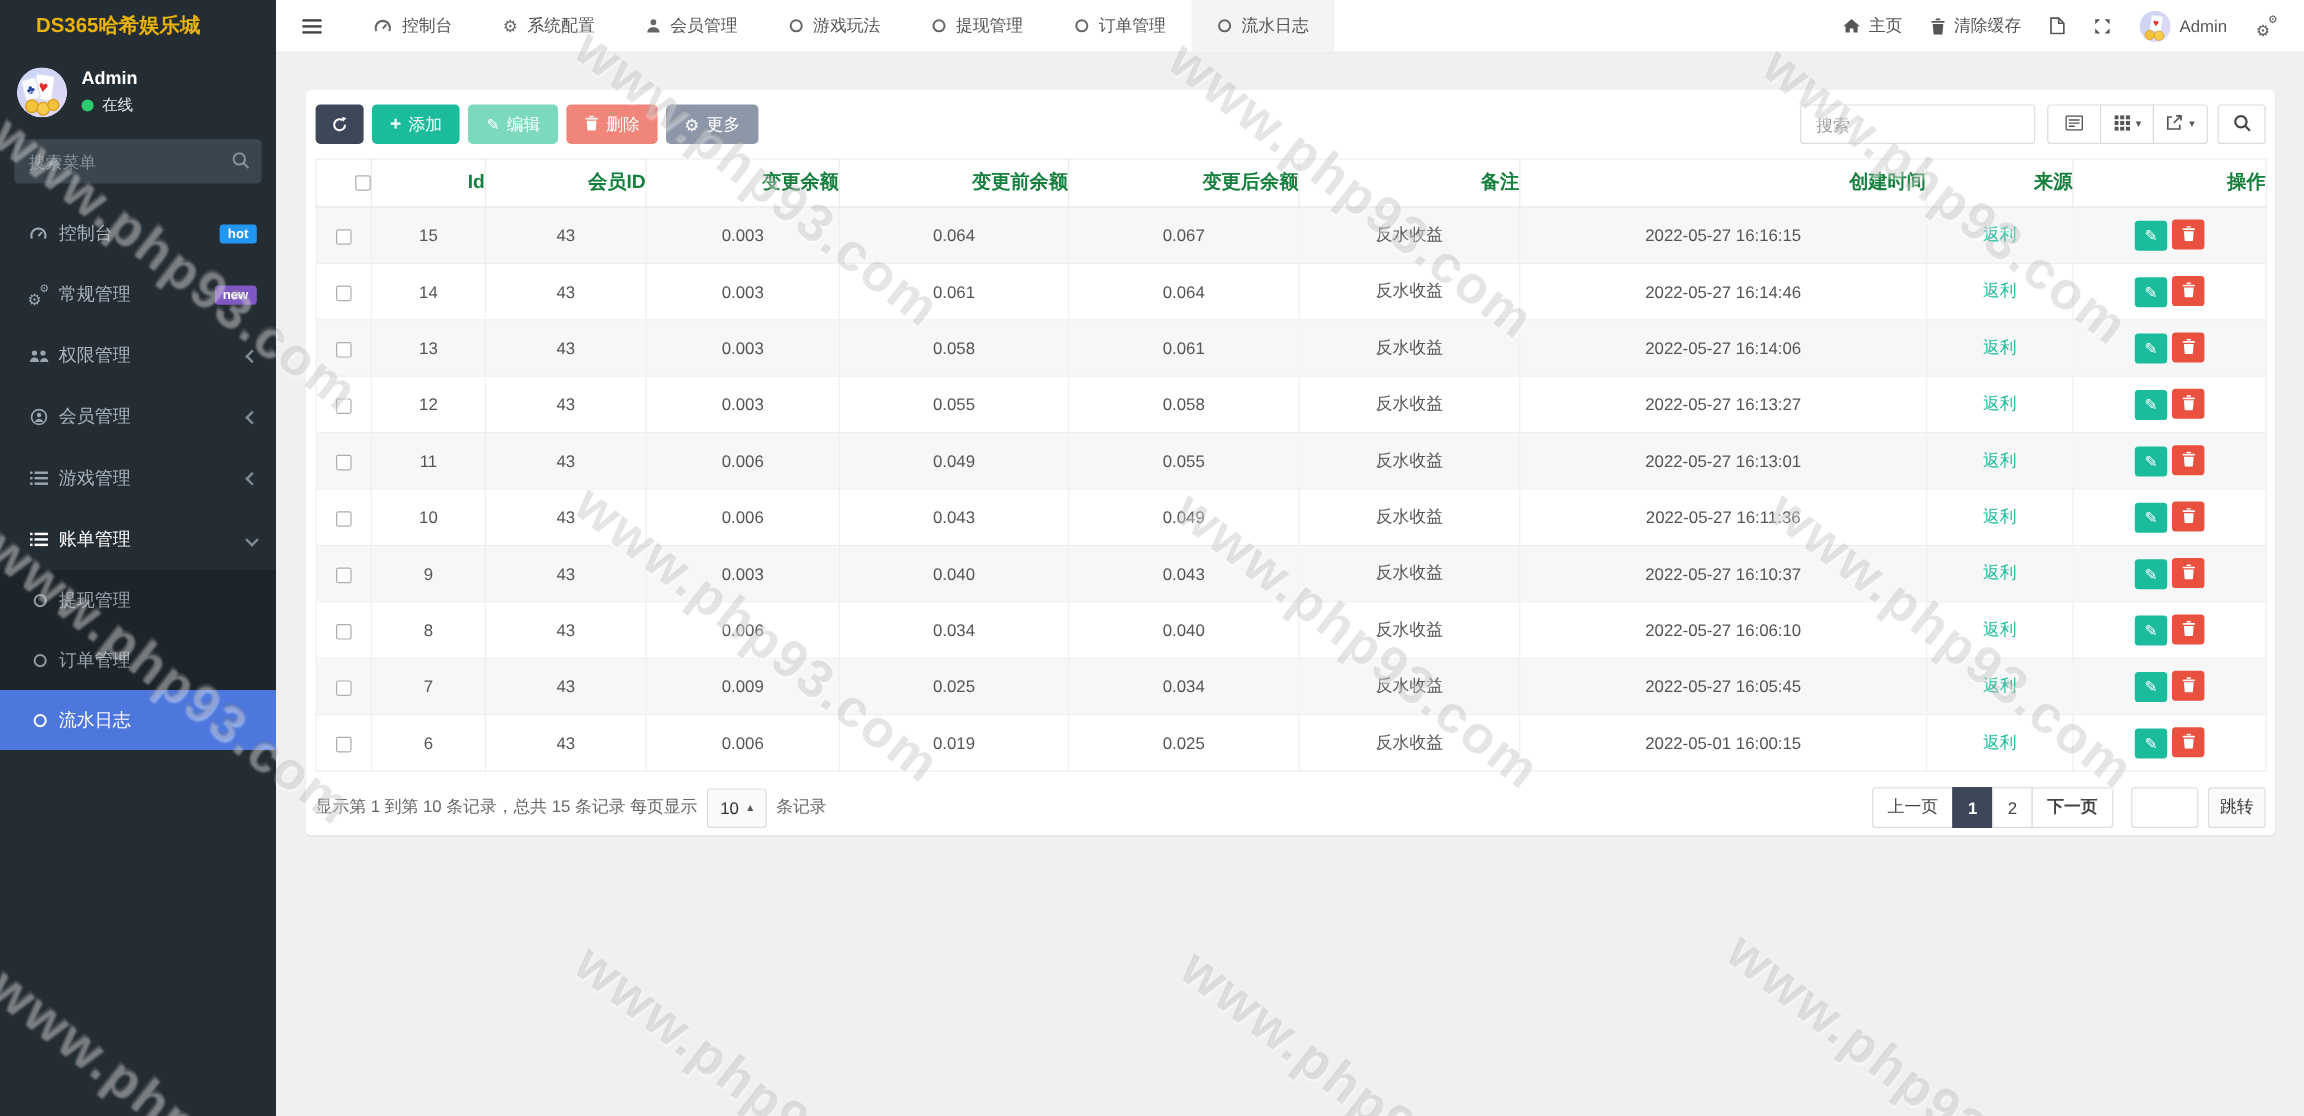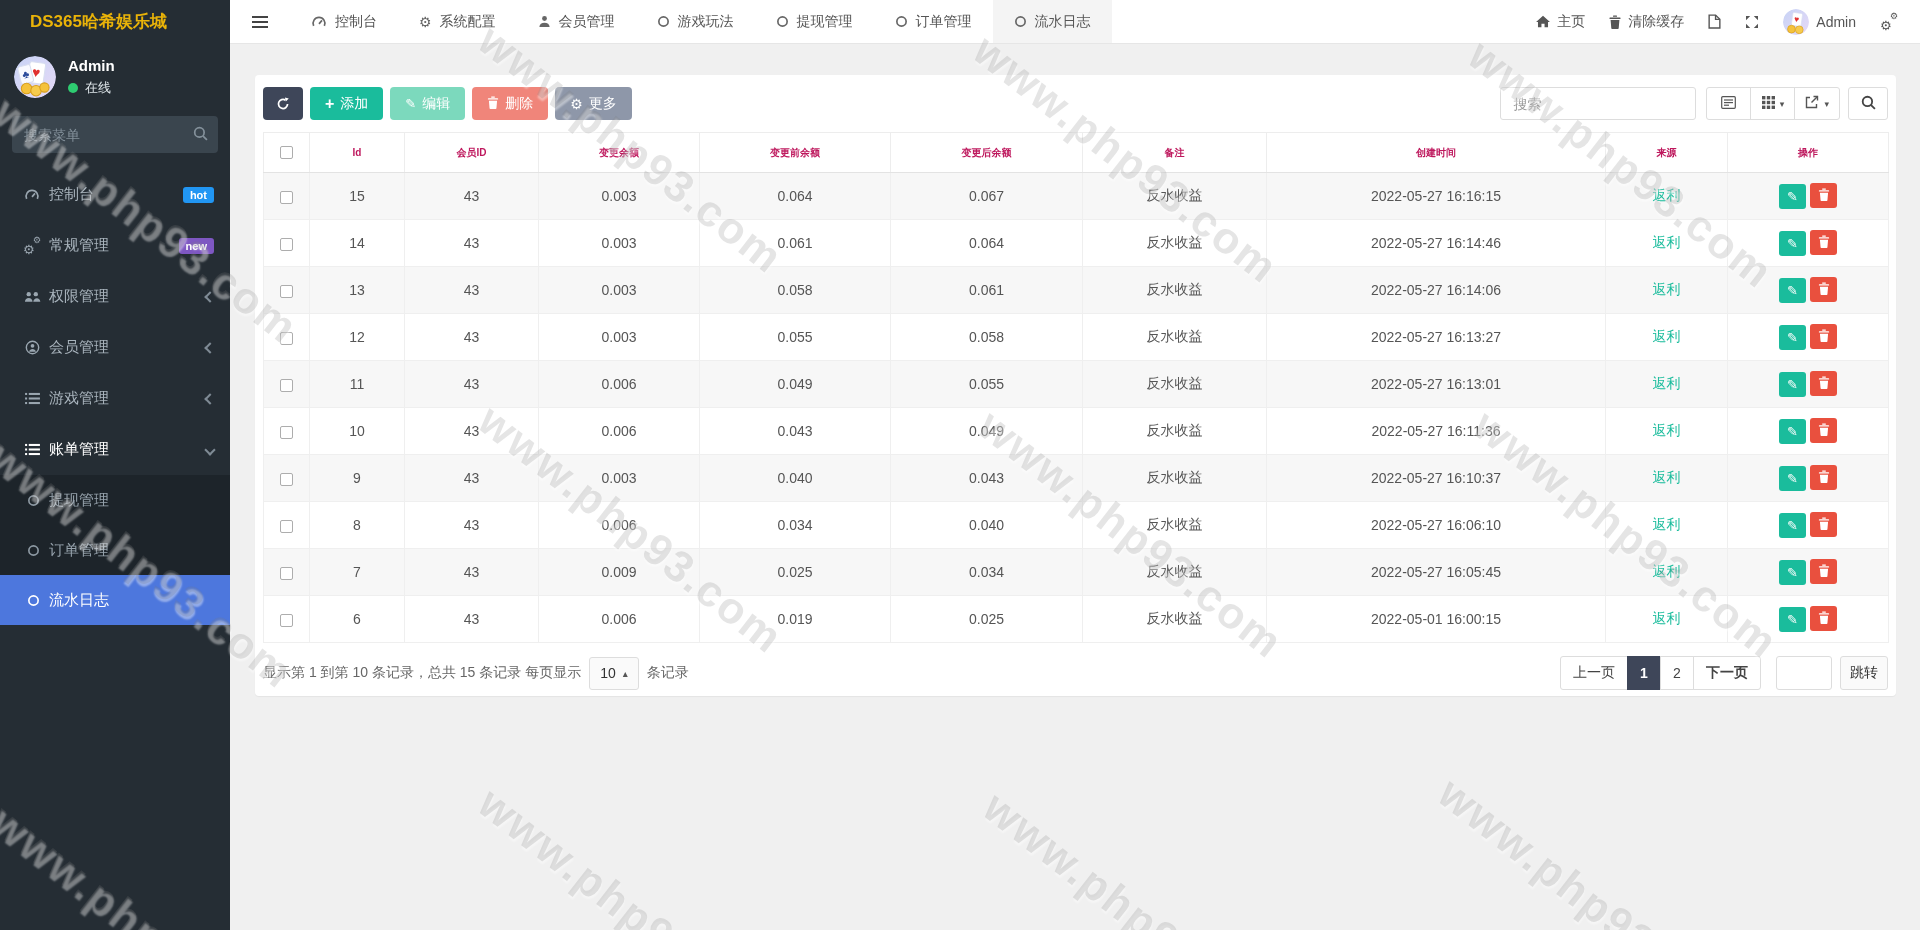--- a/index.html
+++ b/index.html
@@ -81,21 +81,21 @@
   .tg-btn{height:33px;min-width:45px;padding:0 10px;border:1px solid #ddd;background:#fff;display:flex;
       align-items:center;justify-content:center;gap:5px;color:#555;margin-left:-1px;cursor:pointer;}
   .tg-btn:first-child{border-radius:3px 0 0 3px;margin-left:0;}
   .tg-btn:last-child{border-radius:0 3px 3px 0;}
   .caret{font-size:9px;color:#555;}
   .search-btn{width:40px;height:33px;margin-left:8px;border:1px solid #ddd;background:#fff;
       border-radius:3px;color:#444;display:flex;align-items:center;justify-content:center;cursor:pointer;}
 
   
   table{border-collapse:collapse;width:100%;table-layout:fixed;}
-  th{height:40px;font-size:10px;font-weight:bold;color:#be185d;text-align:center;
+  th{height:40px;font-size:16px;font-weight:bold;color:#15803d;text-align:right;
      border:1px solid #ededed;border-bottom-color:#e3e3e3;background:#fff;}
   td{height:47px;font-size:14px;color:#555;text-align:center;border:1px solid #efefef;background:#fff;
      overflow:hidden;white-space:nowrap;}
   tr.r0 td{background:#f7f7f7;}
   .cb{width:13px;height:13px;border:1px solid #adadad;border-radius:2px;background:#fff;
       display:inline-block;vertical-align:middle;cursor:pointer;}
   .lk{color:var(--link);cursor:pointer;}
   .abtn{width:27px;height:25px;border-radius:3px;border:none;color:#fff;display:inline-flex;
       align-items:center;justify-content:center;cursor:pointer;margin:0 2px;}
   .abtn.e{background:var(--success);}

